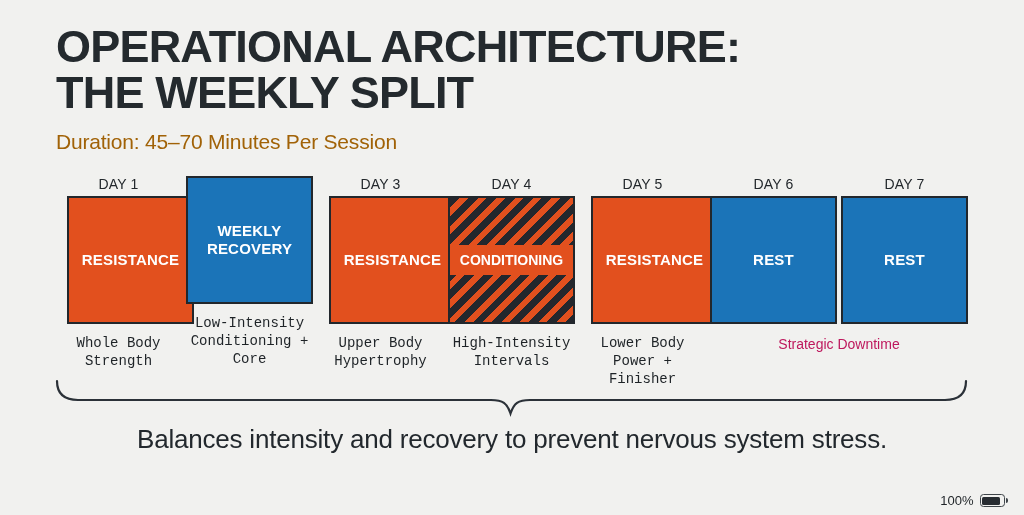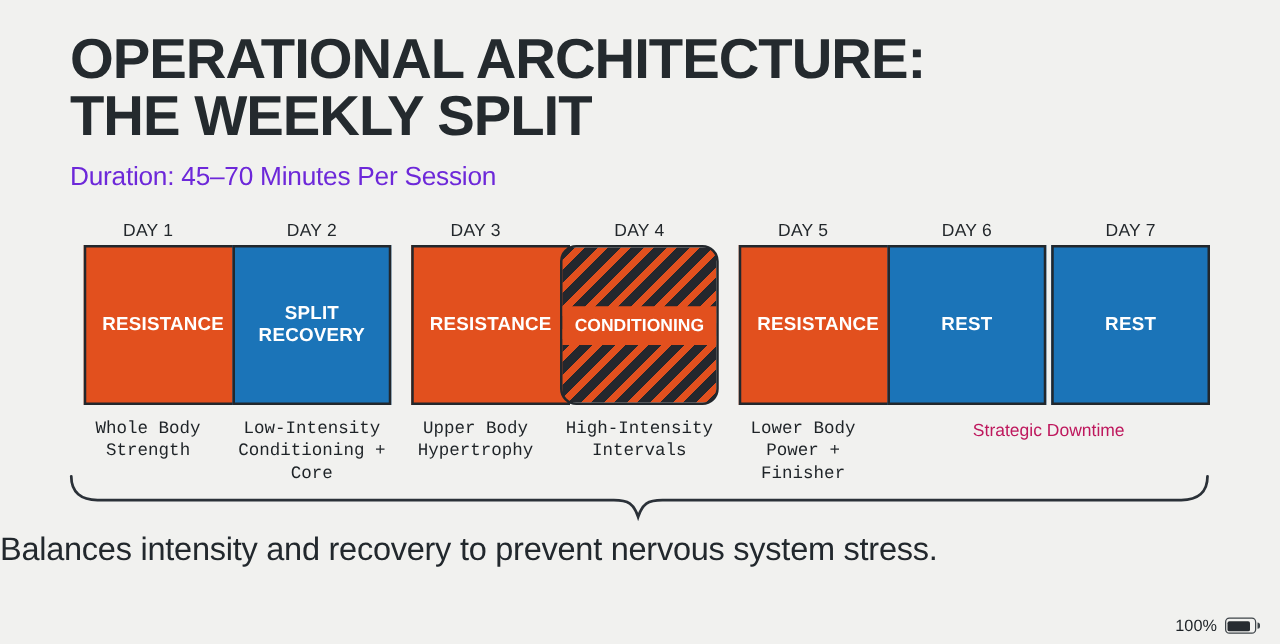--- a/index.html
+++ b/index.html
@@ -18,21 +18,21 @@
     font-size: 45px;
     font-weight: bold;
     line-height: 46px;
     letter-spacing: -0.8px;
     color: #242A2E;
     margin-top: 12px;
   }
   .subtitle {
     margin-top: 14px;
     font-size: 21px;
-    color: #6d28d9;
+    color: #a16207;
     letter-spacing: -0.2px;
   }
 
   
   .week {
     position: absolute;
     left: 55px;
     top: 176px;
     width: 913px;
     display: flex;
@@ -58,21 +58,20 @@
   }
   .day-box.orange { background: #E2501E; margin-left: 12px; }
   .day-box.blue   { background: #1B74B8; }
   .day-box.striped {
     background: repeating-linear-gradient(
       135deg,
       #24272D 0px, #24272D 7px,
       #E2501E 7px, #E2501E 13px
     );
     padding: 0;
-    border-radius: 13px;
   }
   .day-session {
     font-size: 15px;
     font-weight: bold;
     color: #FFFFFF;
     line-height: 18px;
     letter-spacing: 0.2px;
     white-space: pre-line;
   }
   .band {
@@ -103,21 +102,21 @@
   
   .brace-wrap { position: absolute; left: 55px; top: 379px; width: 913px; height: 38px; }
   .brace-wrap svg { display: block; width: 913px; height: 38px; }
 
   
   .takeaway {
     position: absolute;
     left: 0;
     top: 424px;
     width: 1024px;
-    text-align: left;
+    text-align: center;
     font-size: 26px;
     letter-spacing: -0.2px;
     color: #22282D;
   }
 
   
   .status {
     position: absolute;
     right: 16px;
     bottom: 7px;
@@ -166,23 +165,22 @@
   <div class="day-col">
     <div class="day-label">DAY 1</div>
     <div class="day-box orange">
       <span class="day-session">RESISTANCE</span>
     </div>
     <div class="day-detail">Whole Body
 Strength</div>
   </div>
 
   <div class="day-col">
-    <div class="day-label">DAY 2</div>
     <div class="day-box blue">
-      <span class="day-session">SPLIT
+      <span class="day-session">WEEKLY
 RECOVERY</span>
     </div>
     <div class="day-detail">Low-Intensity
 Conditioning + Core</div>
   </div>
 
   <div class="day-col">
     <div class="day-label">DAY 3</div>
     <div class="day-box orange">
       <span class="day-session">RESISTANCE</span>

